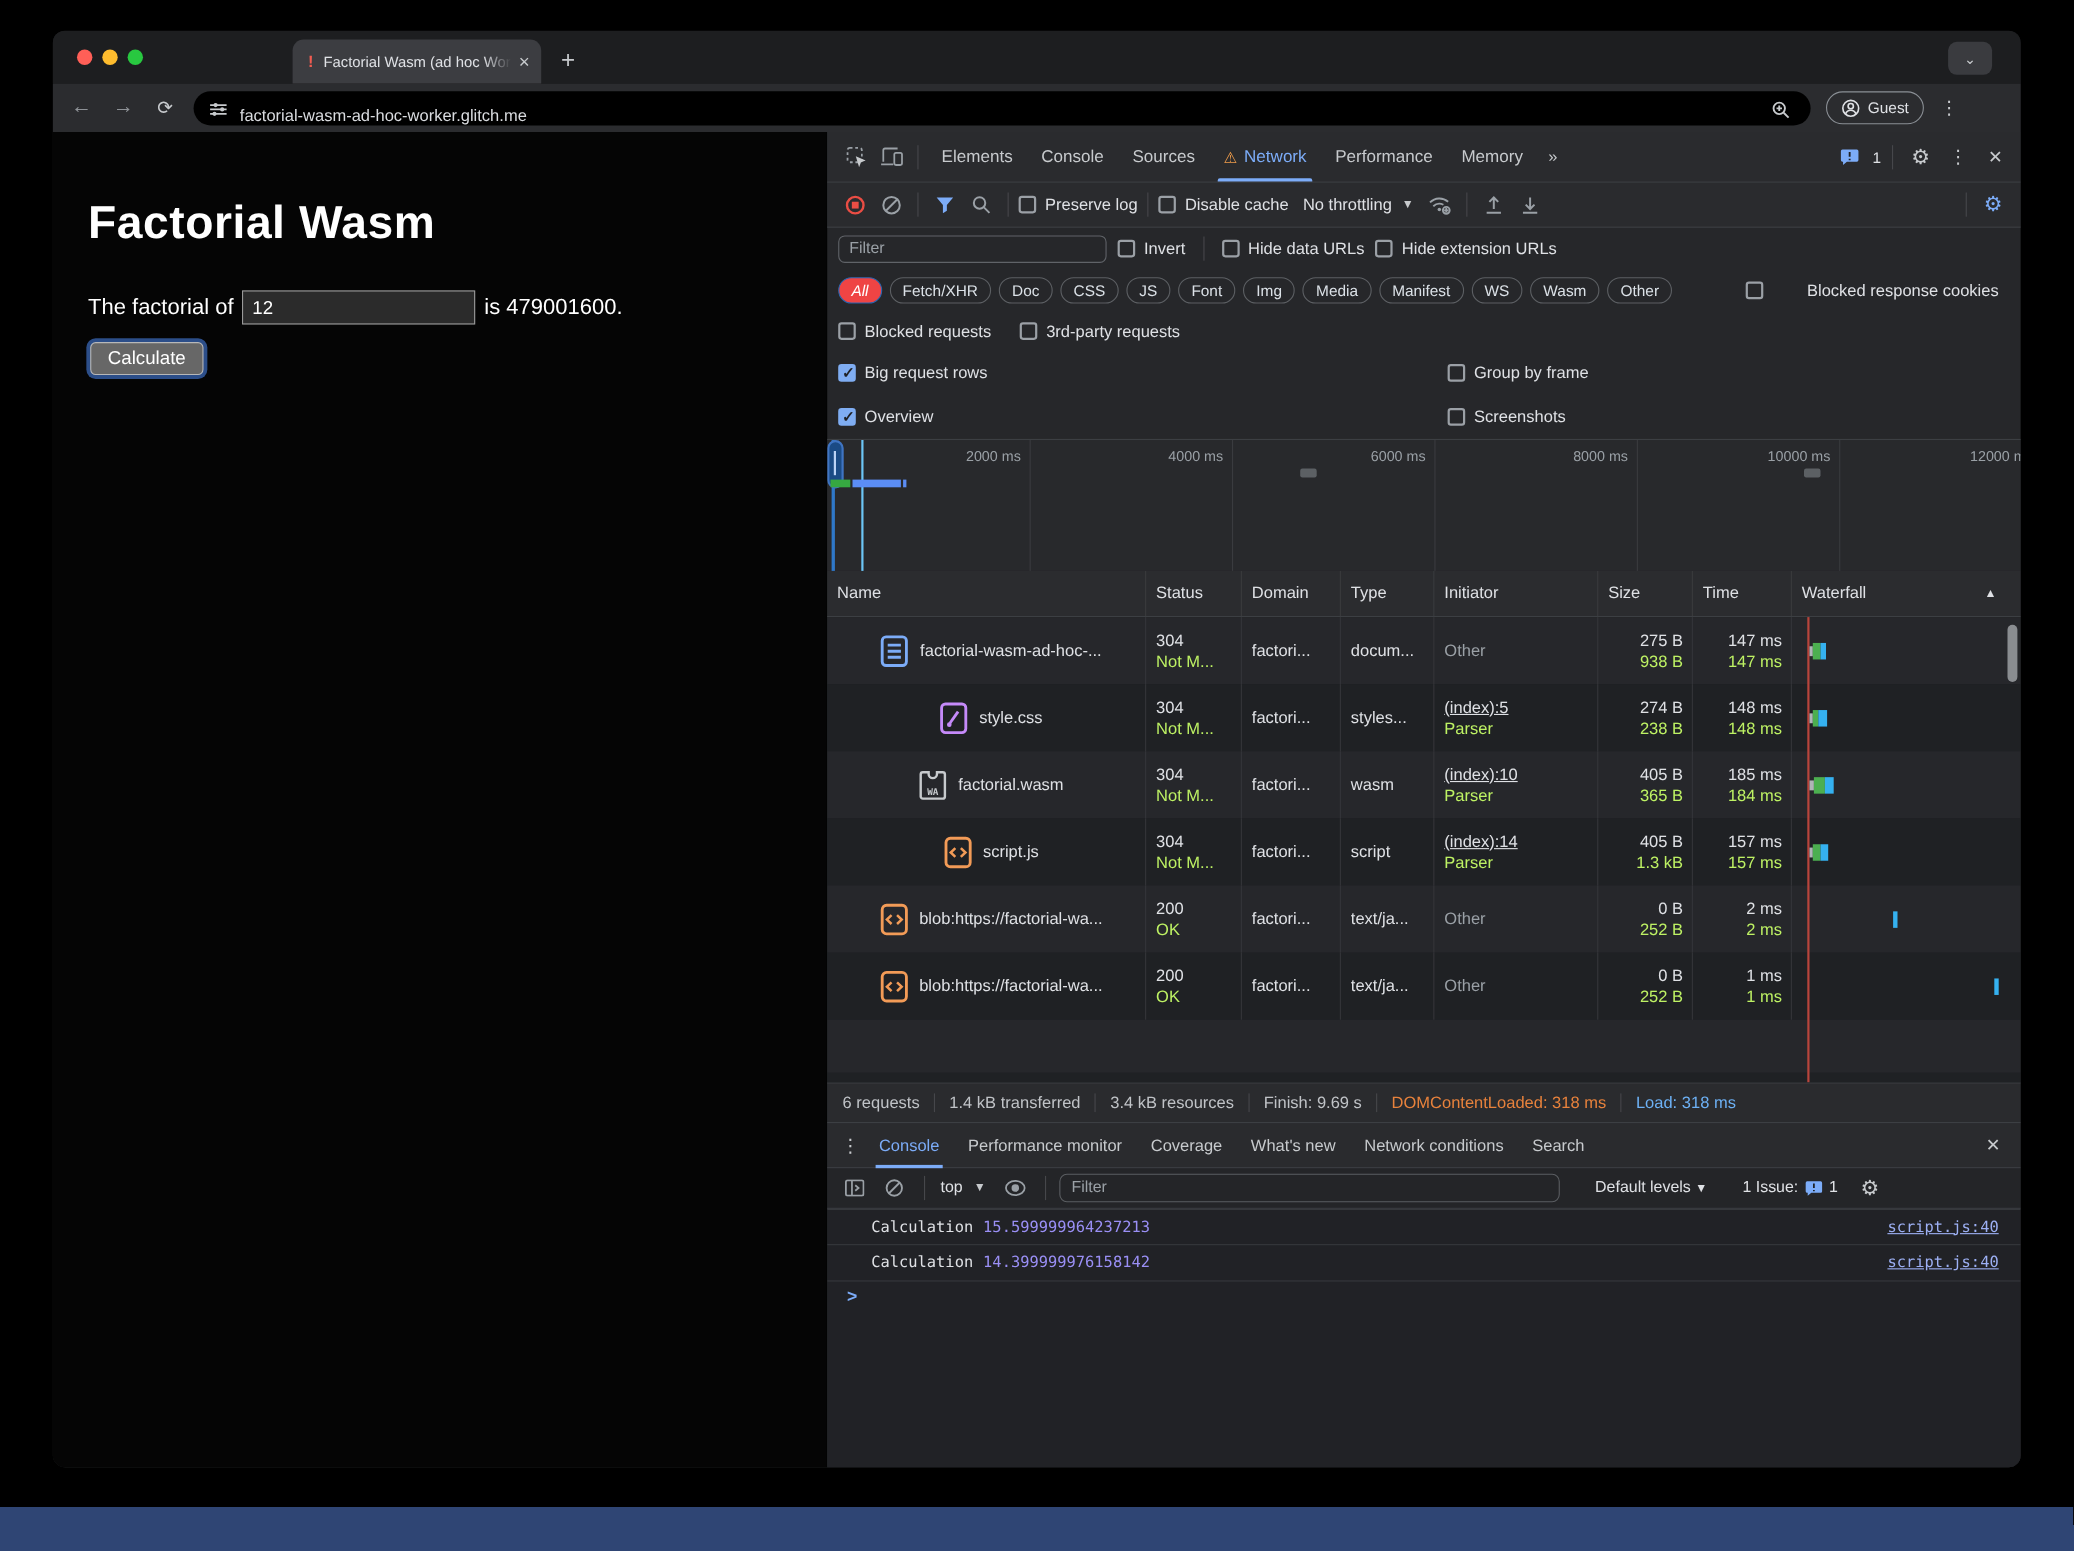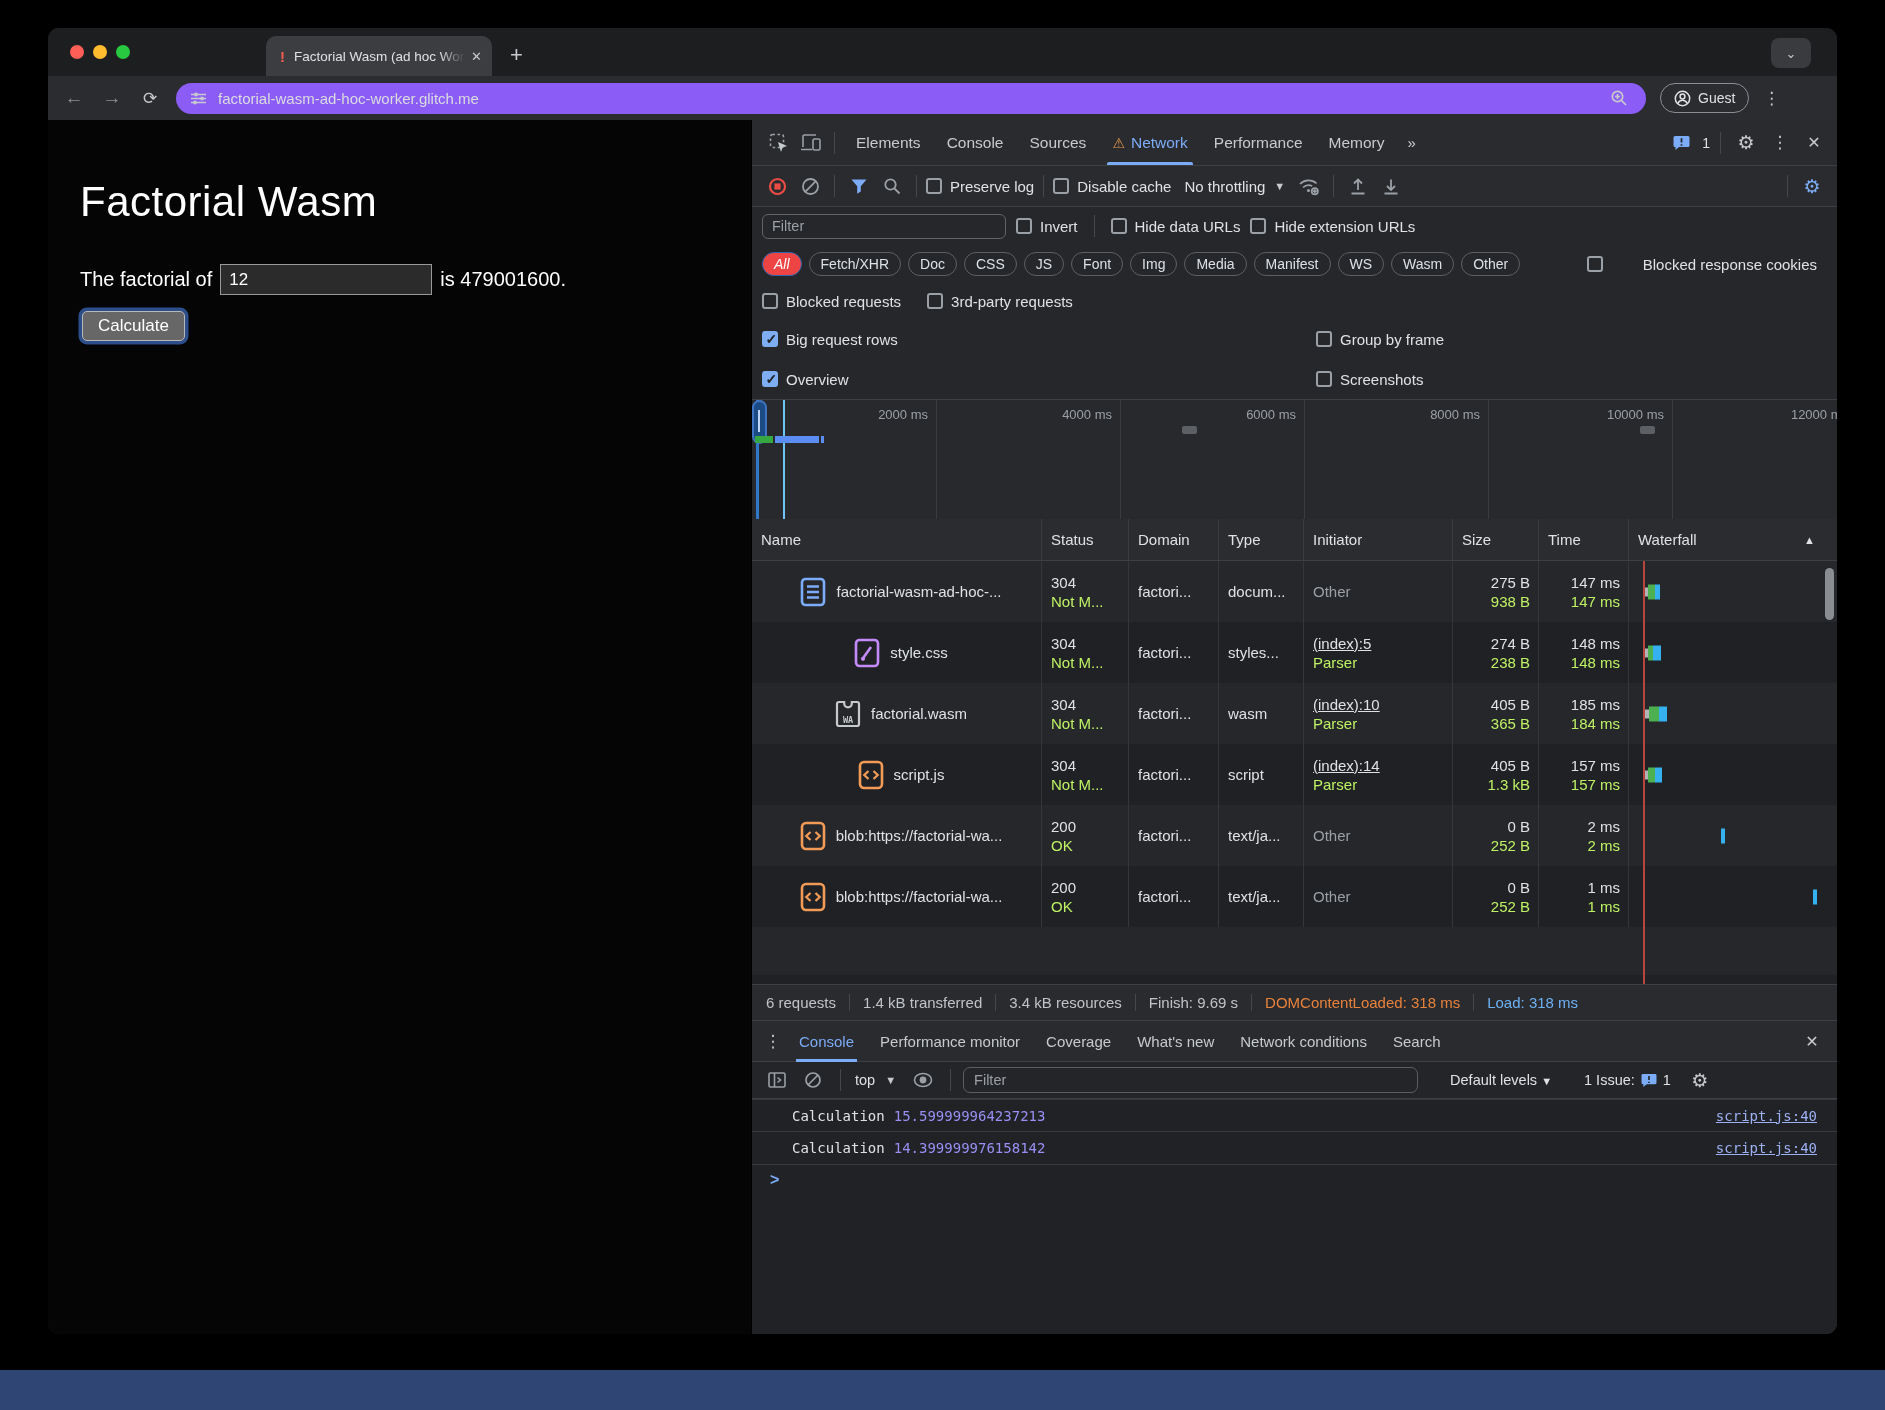--- a/index.html
+++ b/index.html
@@ -22,32 +22,32 @@
                -webkit-mask-image:linear-gradient(90deg,#000 85%,transparent); mask-image:linear-gradient(90deg,#000 85%,transparent); }
   .tab-close { color:#c7cacd; font-size:13px; margin-left:6px; }
   .newtab { position:absolute; left:462px; top:16px; color:#c7cacd; font-size:22px; line-height:22px; }
   .tabsearch { position:absolute; right:26px; top:10px; width:40px; height:30px; background:#3a3b3f;
                border-radius:8px; color:#c7cacd; font-size:13px; display:flex; align-items:center; justify-content:center; }
 
   
   .toolbar { height:44px; background:#2b2c2f; display:flex; align-items:center; padding:0 14px; gap:14px; flex:0 0 auto; }
   .navbtn { color:#8e9297; font-size:19px; width:24px; text-align:center; }
   .navbtn.reload { color:#c7cacd; font-size:17px; }
-  .urlpill { flex:0 0 auto; width:1470px; height:31px; background:#8b5cf6; border-radius:16px;
-             display:flex; align-items:center; padding:0 12px; gap:10px; }
+  .urlpill { flex:0 0 auto; width:1470px; height:31px; background:#000000; border-radius:16px;
+             display:flex; align-items:flex-end; padding:0 12px; gap:10px; }
   .url-text { color:#dadce0; font-size:15px; flex:1; }
   .zoom-ic { margin-left:auto; }
   .guest { height:30px; border:1px solid #8a8f95; border-radius:15px; display:flex; align-items:center;
            gap:7px; padding:0 13px; color:#dfe1e5; font-size:14px; }
   .kebab { color:#c7cacd; font-size:17px; }
 
   
   .content { flex:1; display:flex; background:#050505; min-height:0; }
   .page { width:703px; flex:0 0 auto; color:#fff; padding:58px 0 0 32px; }
-  .page h1 { font-size:42px; font-weight:normal; letter-spacing:.5px; }
+  .page h1 { font-size:42px; font-weight:bold; letter-spacing:.5px; }
   .page h2 { font-size:28px; font-weight:bold; margin-top:42px; }
   .fact-line { margin-top:38px; font-size:20px; display:flex; align-items:center; gap:8px; }
   .fact-input { width:212px; height:31px; background:#2b2b2b; border:1px solid #999; color:#fff;
                 font-size:17px; padding:0 8px; font-family:"Liberation Sans",sans-serif; }
   .calc-btn { margin-top:16px; margin-left:2px; background:#676767; color:#fff; font-size:17px;
               border:1px solid #b8b8b8; border-radius:5px; padding:4px 15px;
               box-shadow:0 0 0 3.5px rgba(76,139,245,.55); font-family:"Liberation Sans",sans-serif; }
 
   
   .devtools { flex:1; display:flex; flex-direction:column; background:#26272a; border-left:1px solid #000; min-width:0; }

